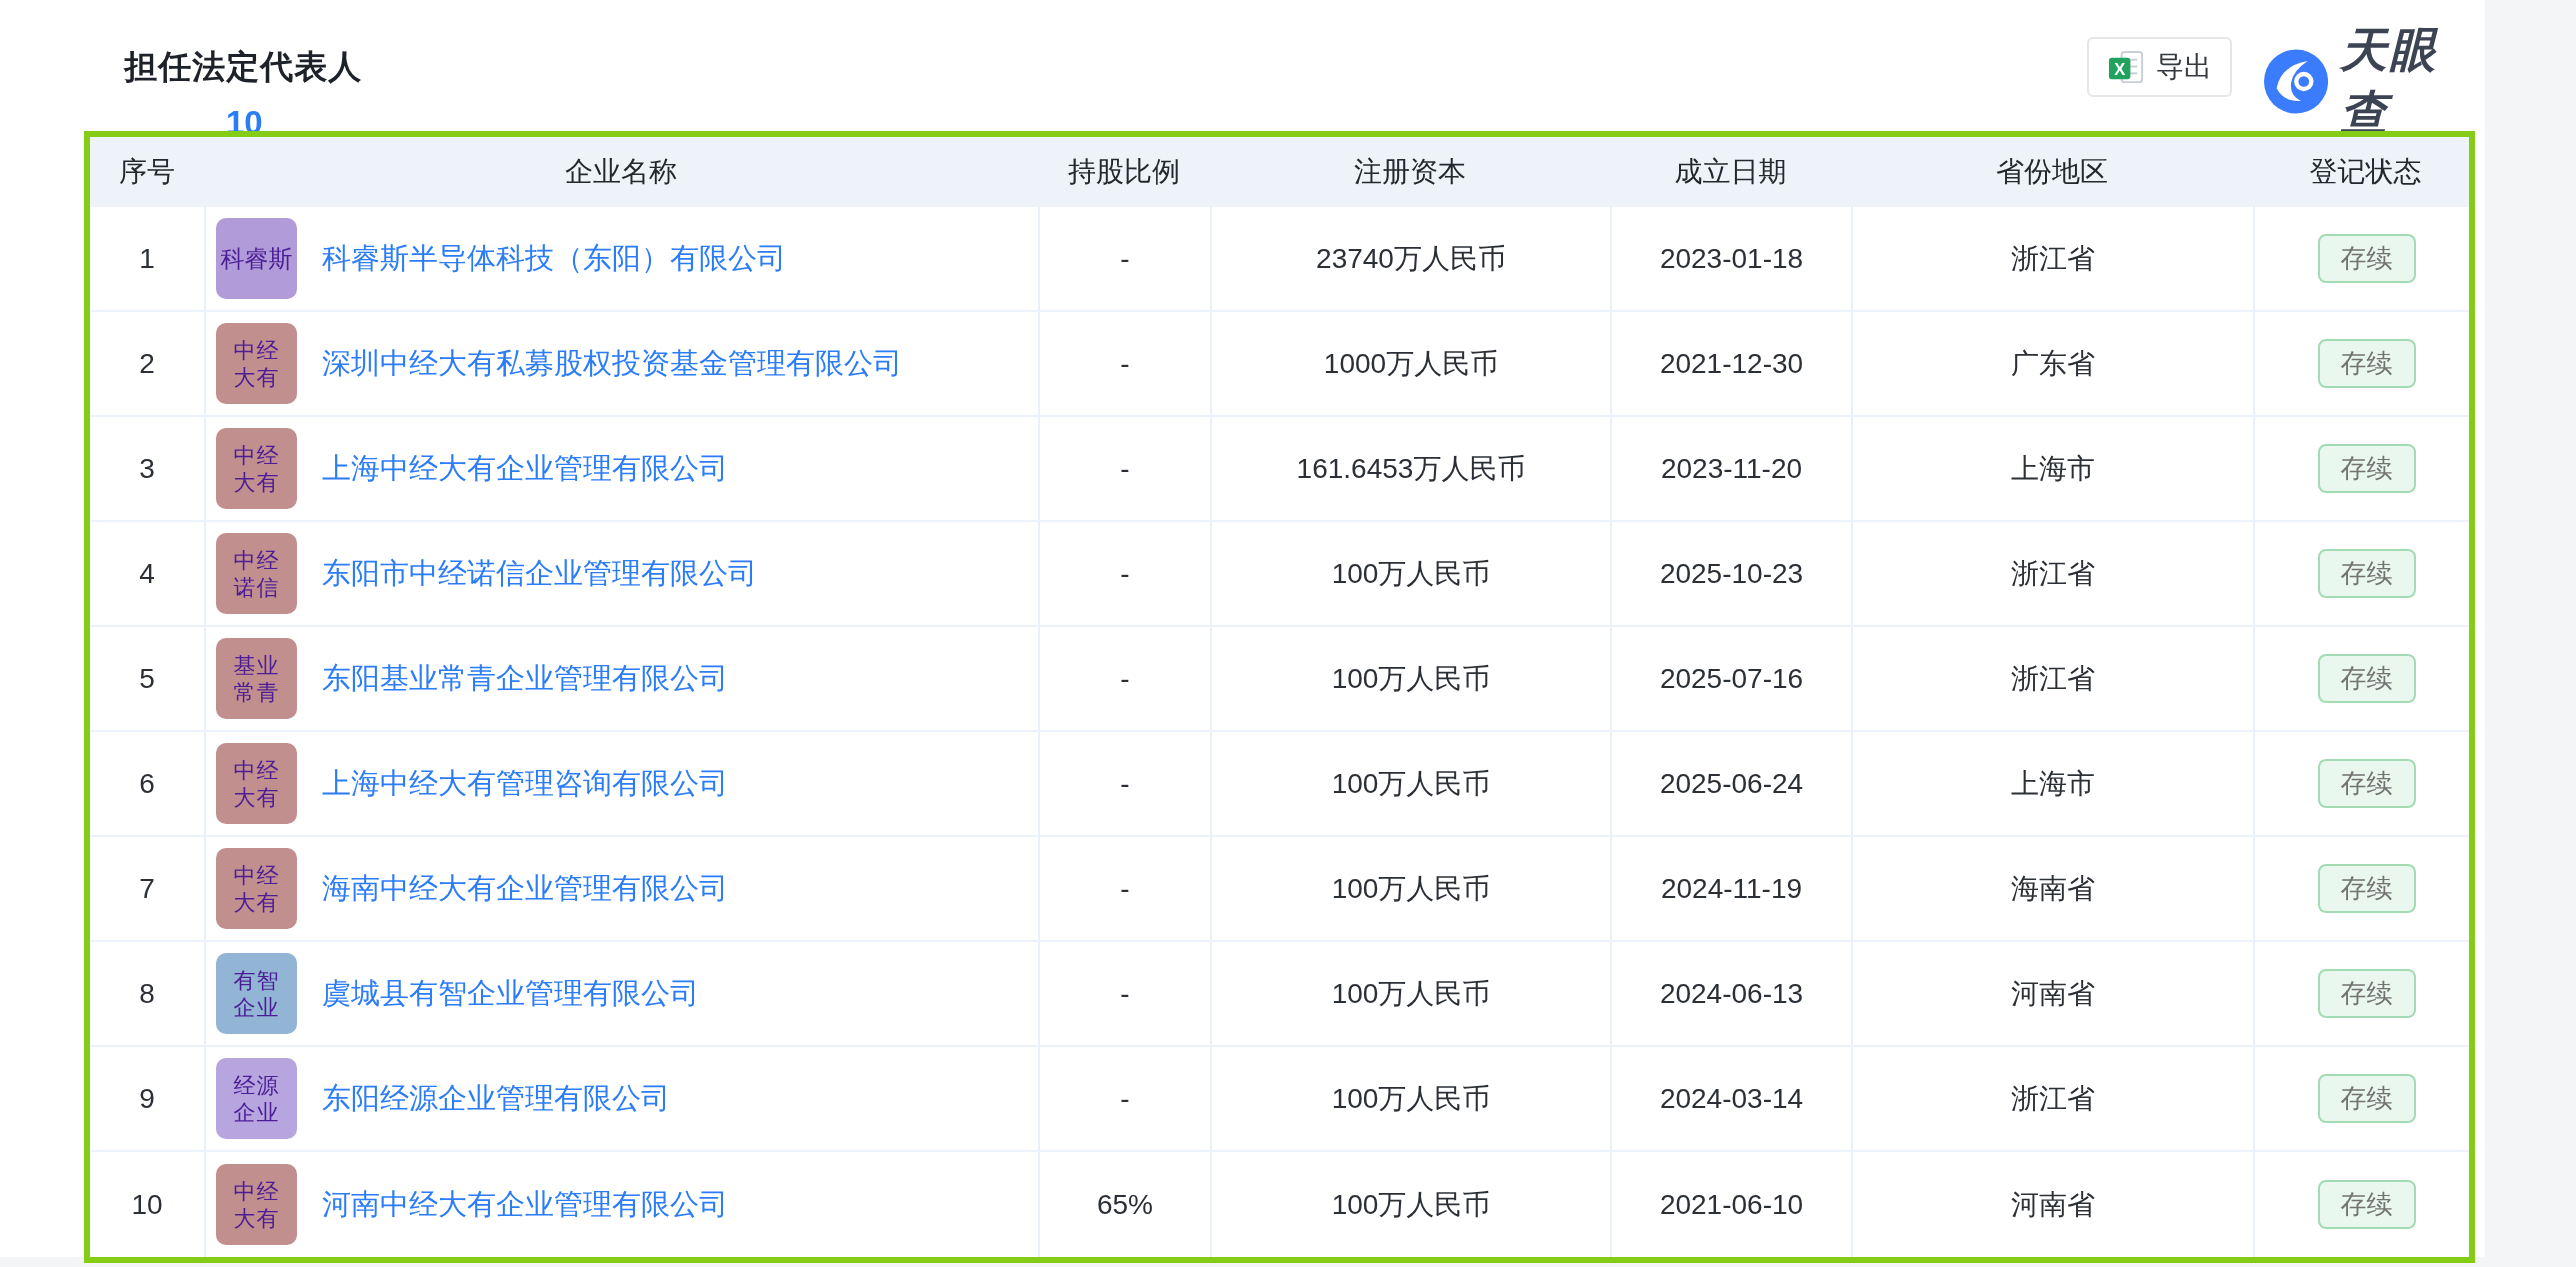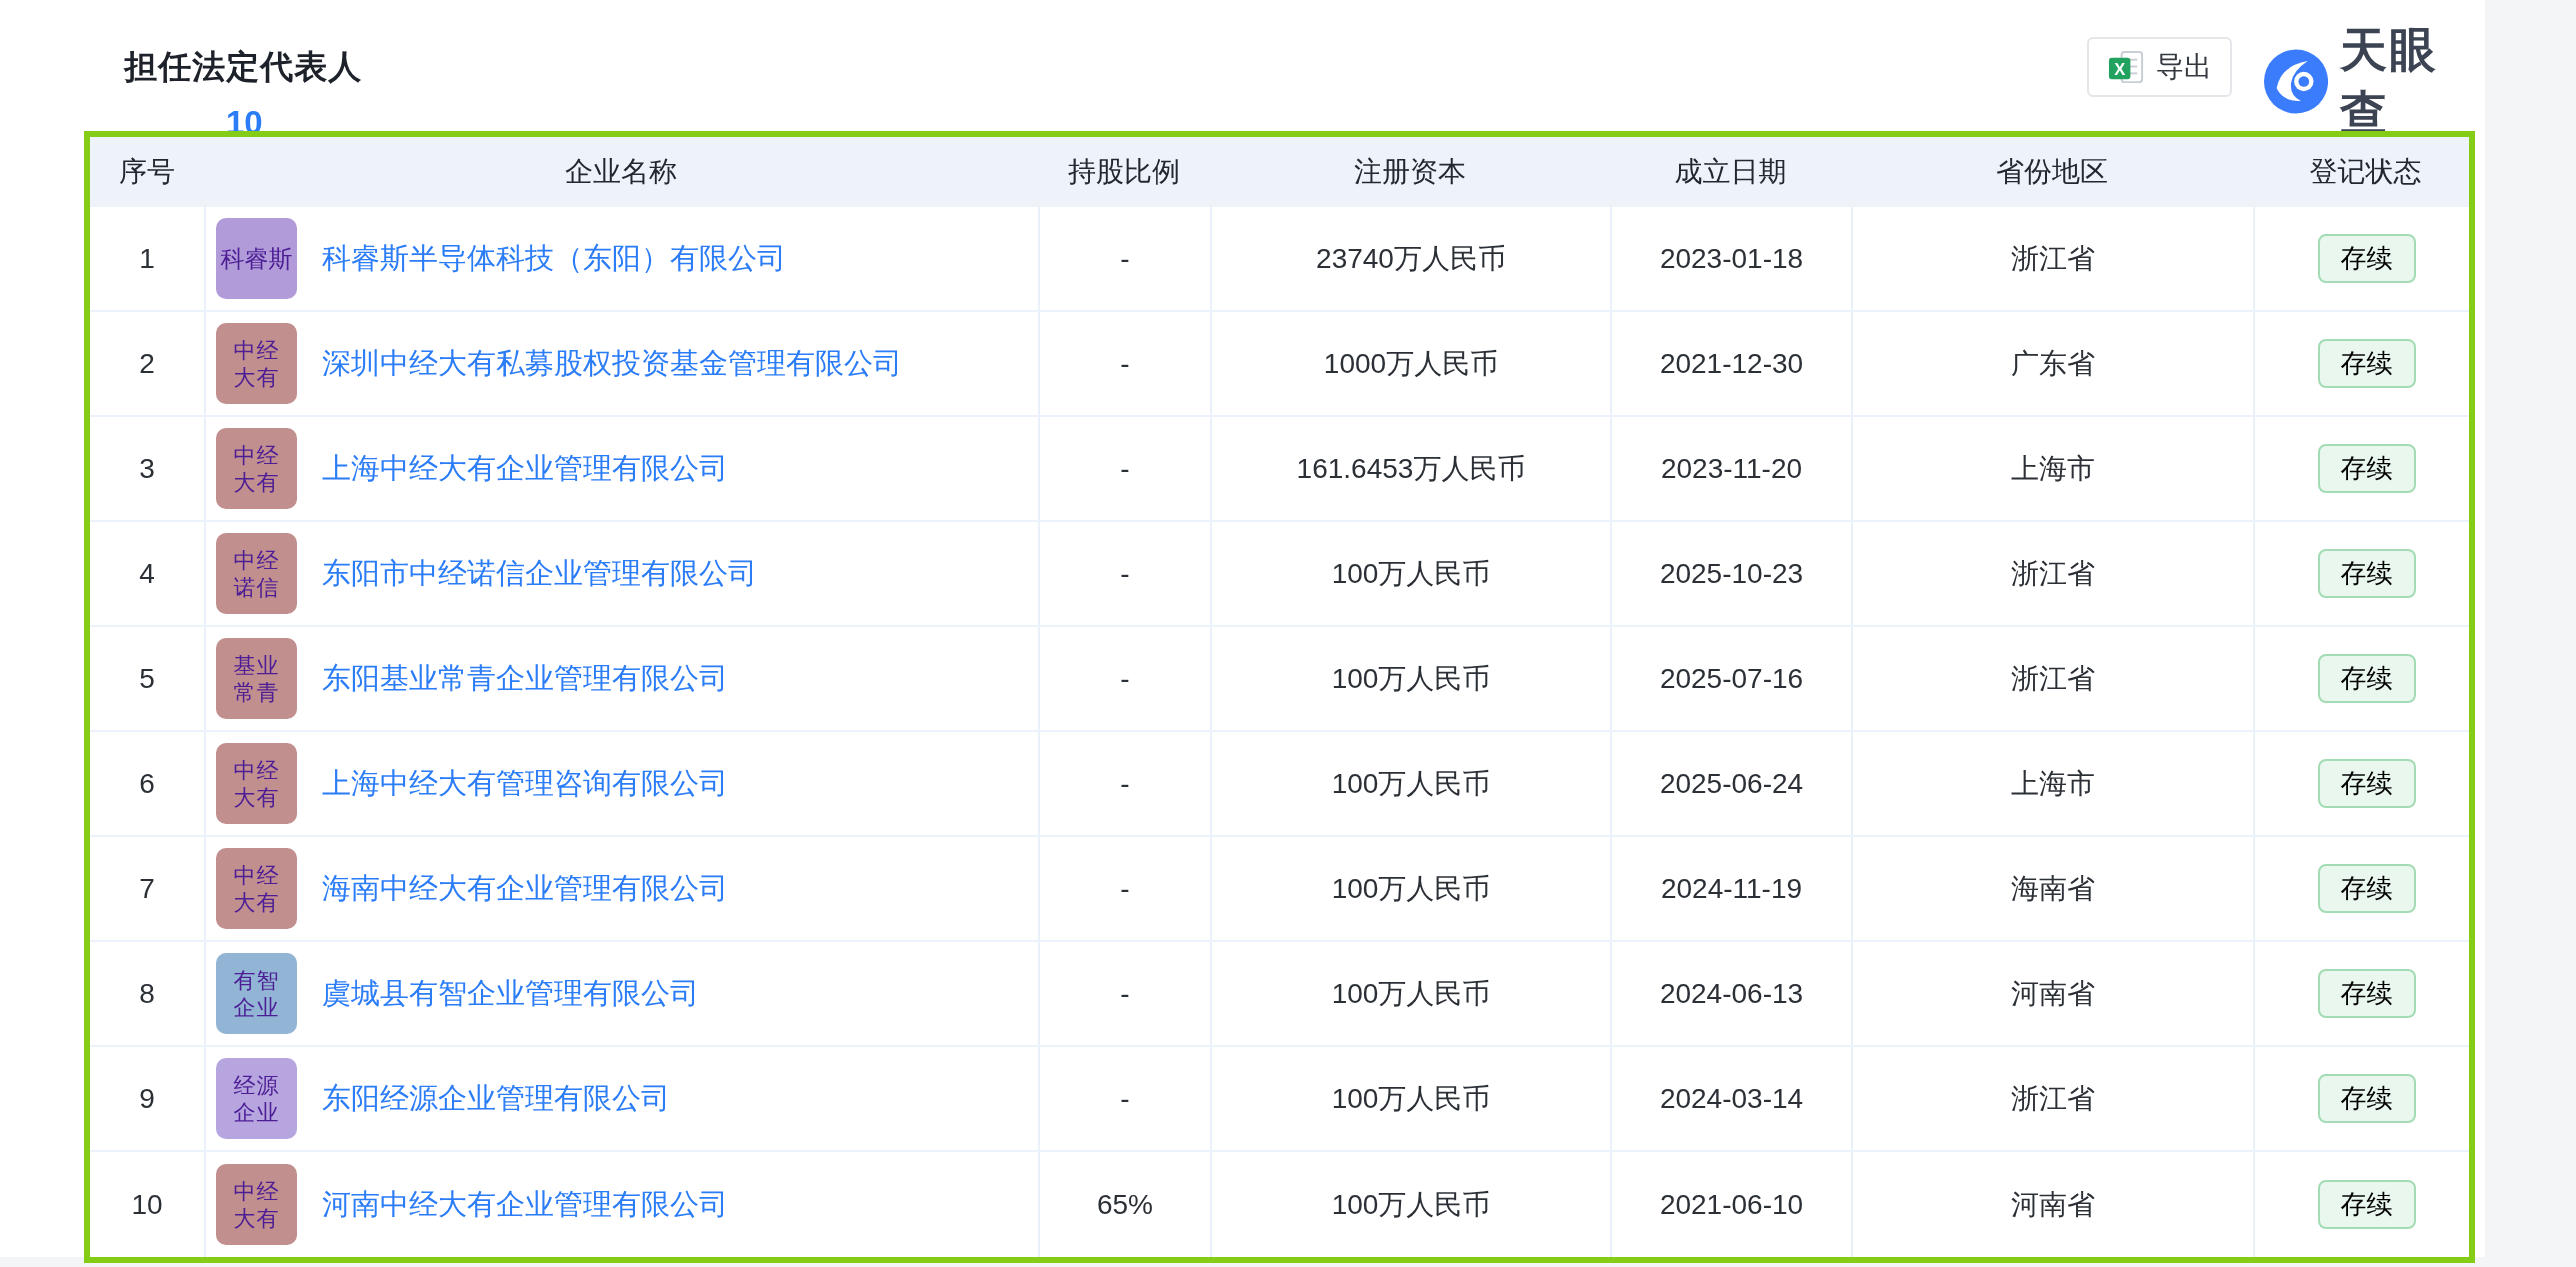--- a/index.html
+++ b/index.html
@@ -40,21 +40,21 @@
   .export-btn{
     position:absolute;left:2087px;top:37px;width:145px;height:60px;
     background:#fff;border:2px solid #e4e6ea;border-radius:6px;
     box-sizing:border-box;display:flex;align-items:center;justify-content:center;
     gap:10px;cursor:pointer;
   }
   .export-label{font-size:28px;color:#34383f;}
 
   .brand{
     position:absolute;left:2264px;top:46px;height:71px;
-    display:flex;align-items:center;gap:12px;
+    display:flex;align-items:center;gap:12px;font-style:italic;
   }
   .brand-name{font-size:47px;font-weight:700;color:#3c4353;letter-spacing:2px;}
 
   
   .table{
     position:absolute;left:84px;top:131px;width:2391px;
     border:6px solid #84cc16;box-sizing:border-box;background:#fff;
   }
   .grid{display:grid;grid-template-columns:114px 834px 172px 400px 241px 402px 225px;}
   .thead{background:#eef3fa;height:70px;}
@@ -77,21 +77,21 @@
     color:#4c1d95;cursor:pointer;
   }
   .avatar .ln{font-size:22px;line-height:27px;letter-spacing:1px;}
   .avatar .ln-single{font-size:24px;line-height:28px;letter-spacing:0;}
   .company-link{
     font-size:29px;color:#2b7cf7;text-decoration:none;cursor:pointer;
     white-space:nowrap;
   }
   .badge{
     display:inline-block;padding:7px 21px;border-radius:8px;
-    background:#e9f7ee;border:2px solid #a3dcb4;color:#000000;
+    background:#e9f7ee;border:2px solid #a3dcb4;color:#737373;
     font-size:26px;line-height:1.2;font-family:Liberation Serif, serif;
   }
 </style>
 </head>
 <body>
 
 <div class="right-gutter"></div>
 <div class="bottom-strip"></div>
 
 <div class="hdr">

